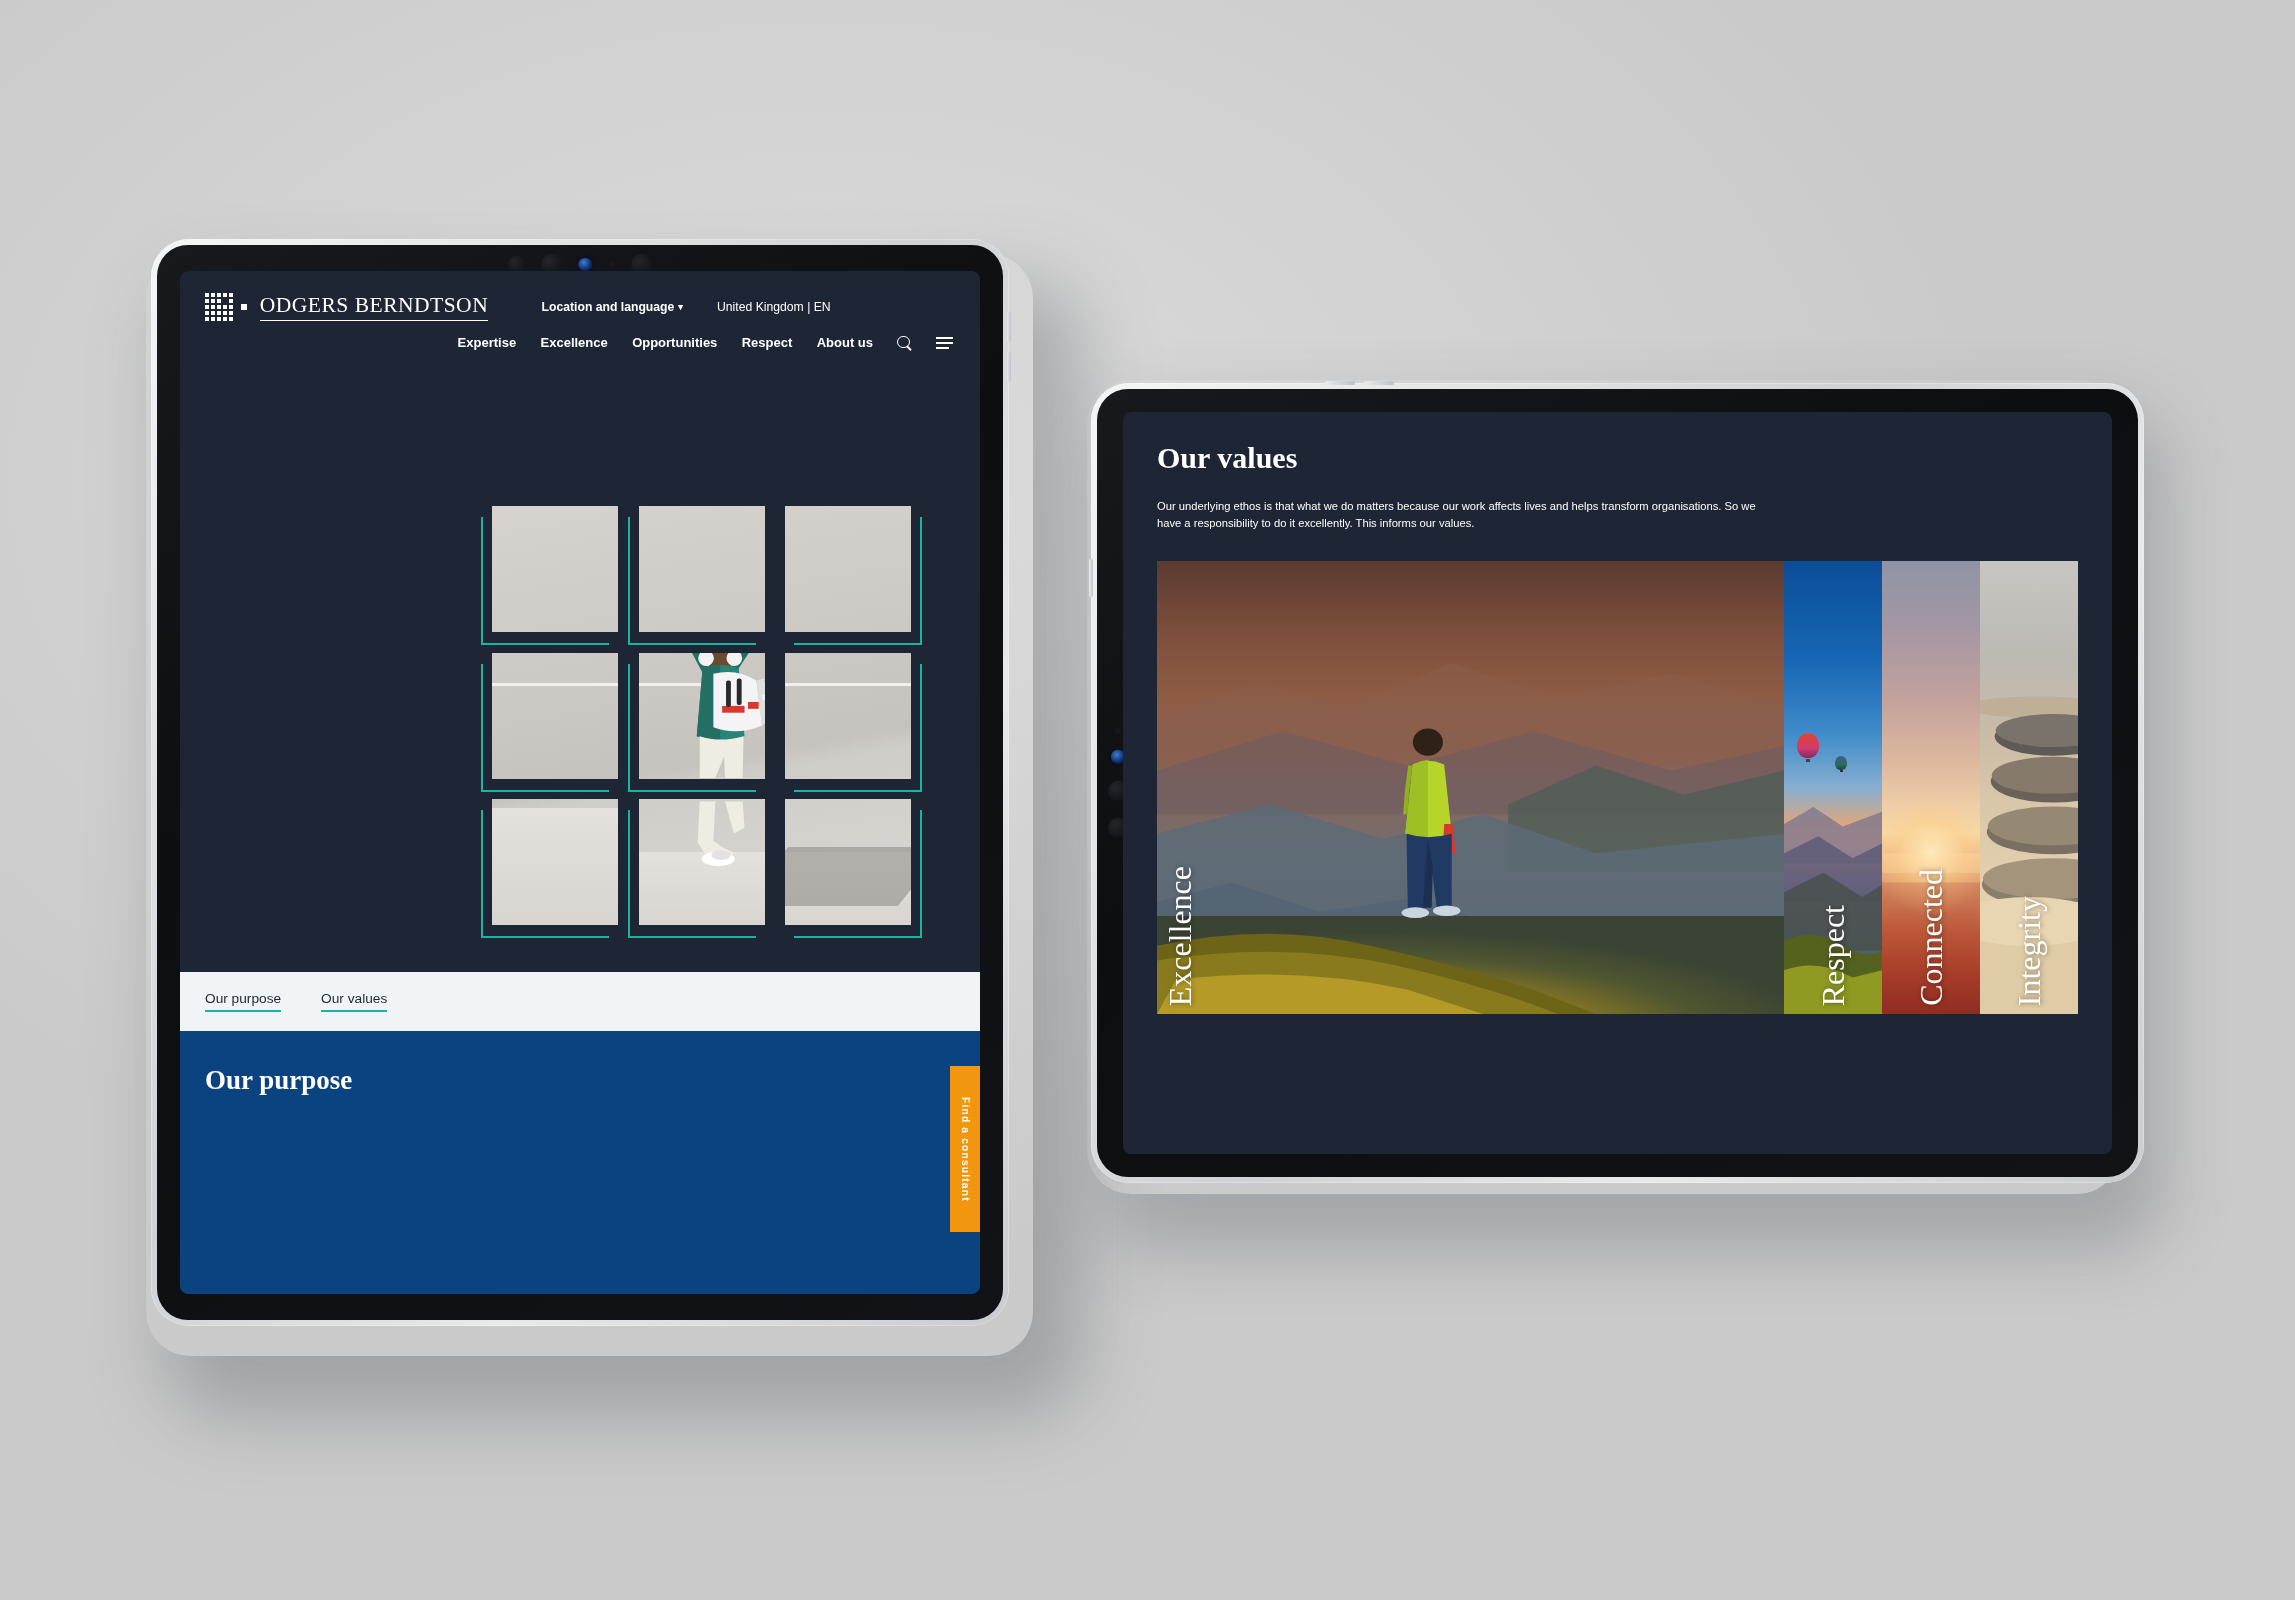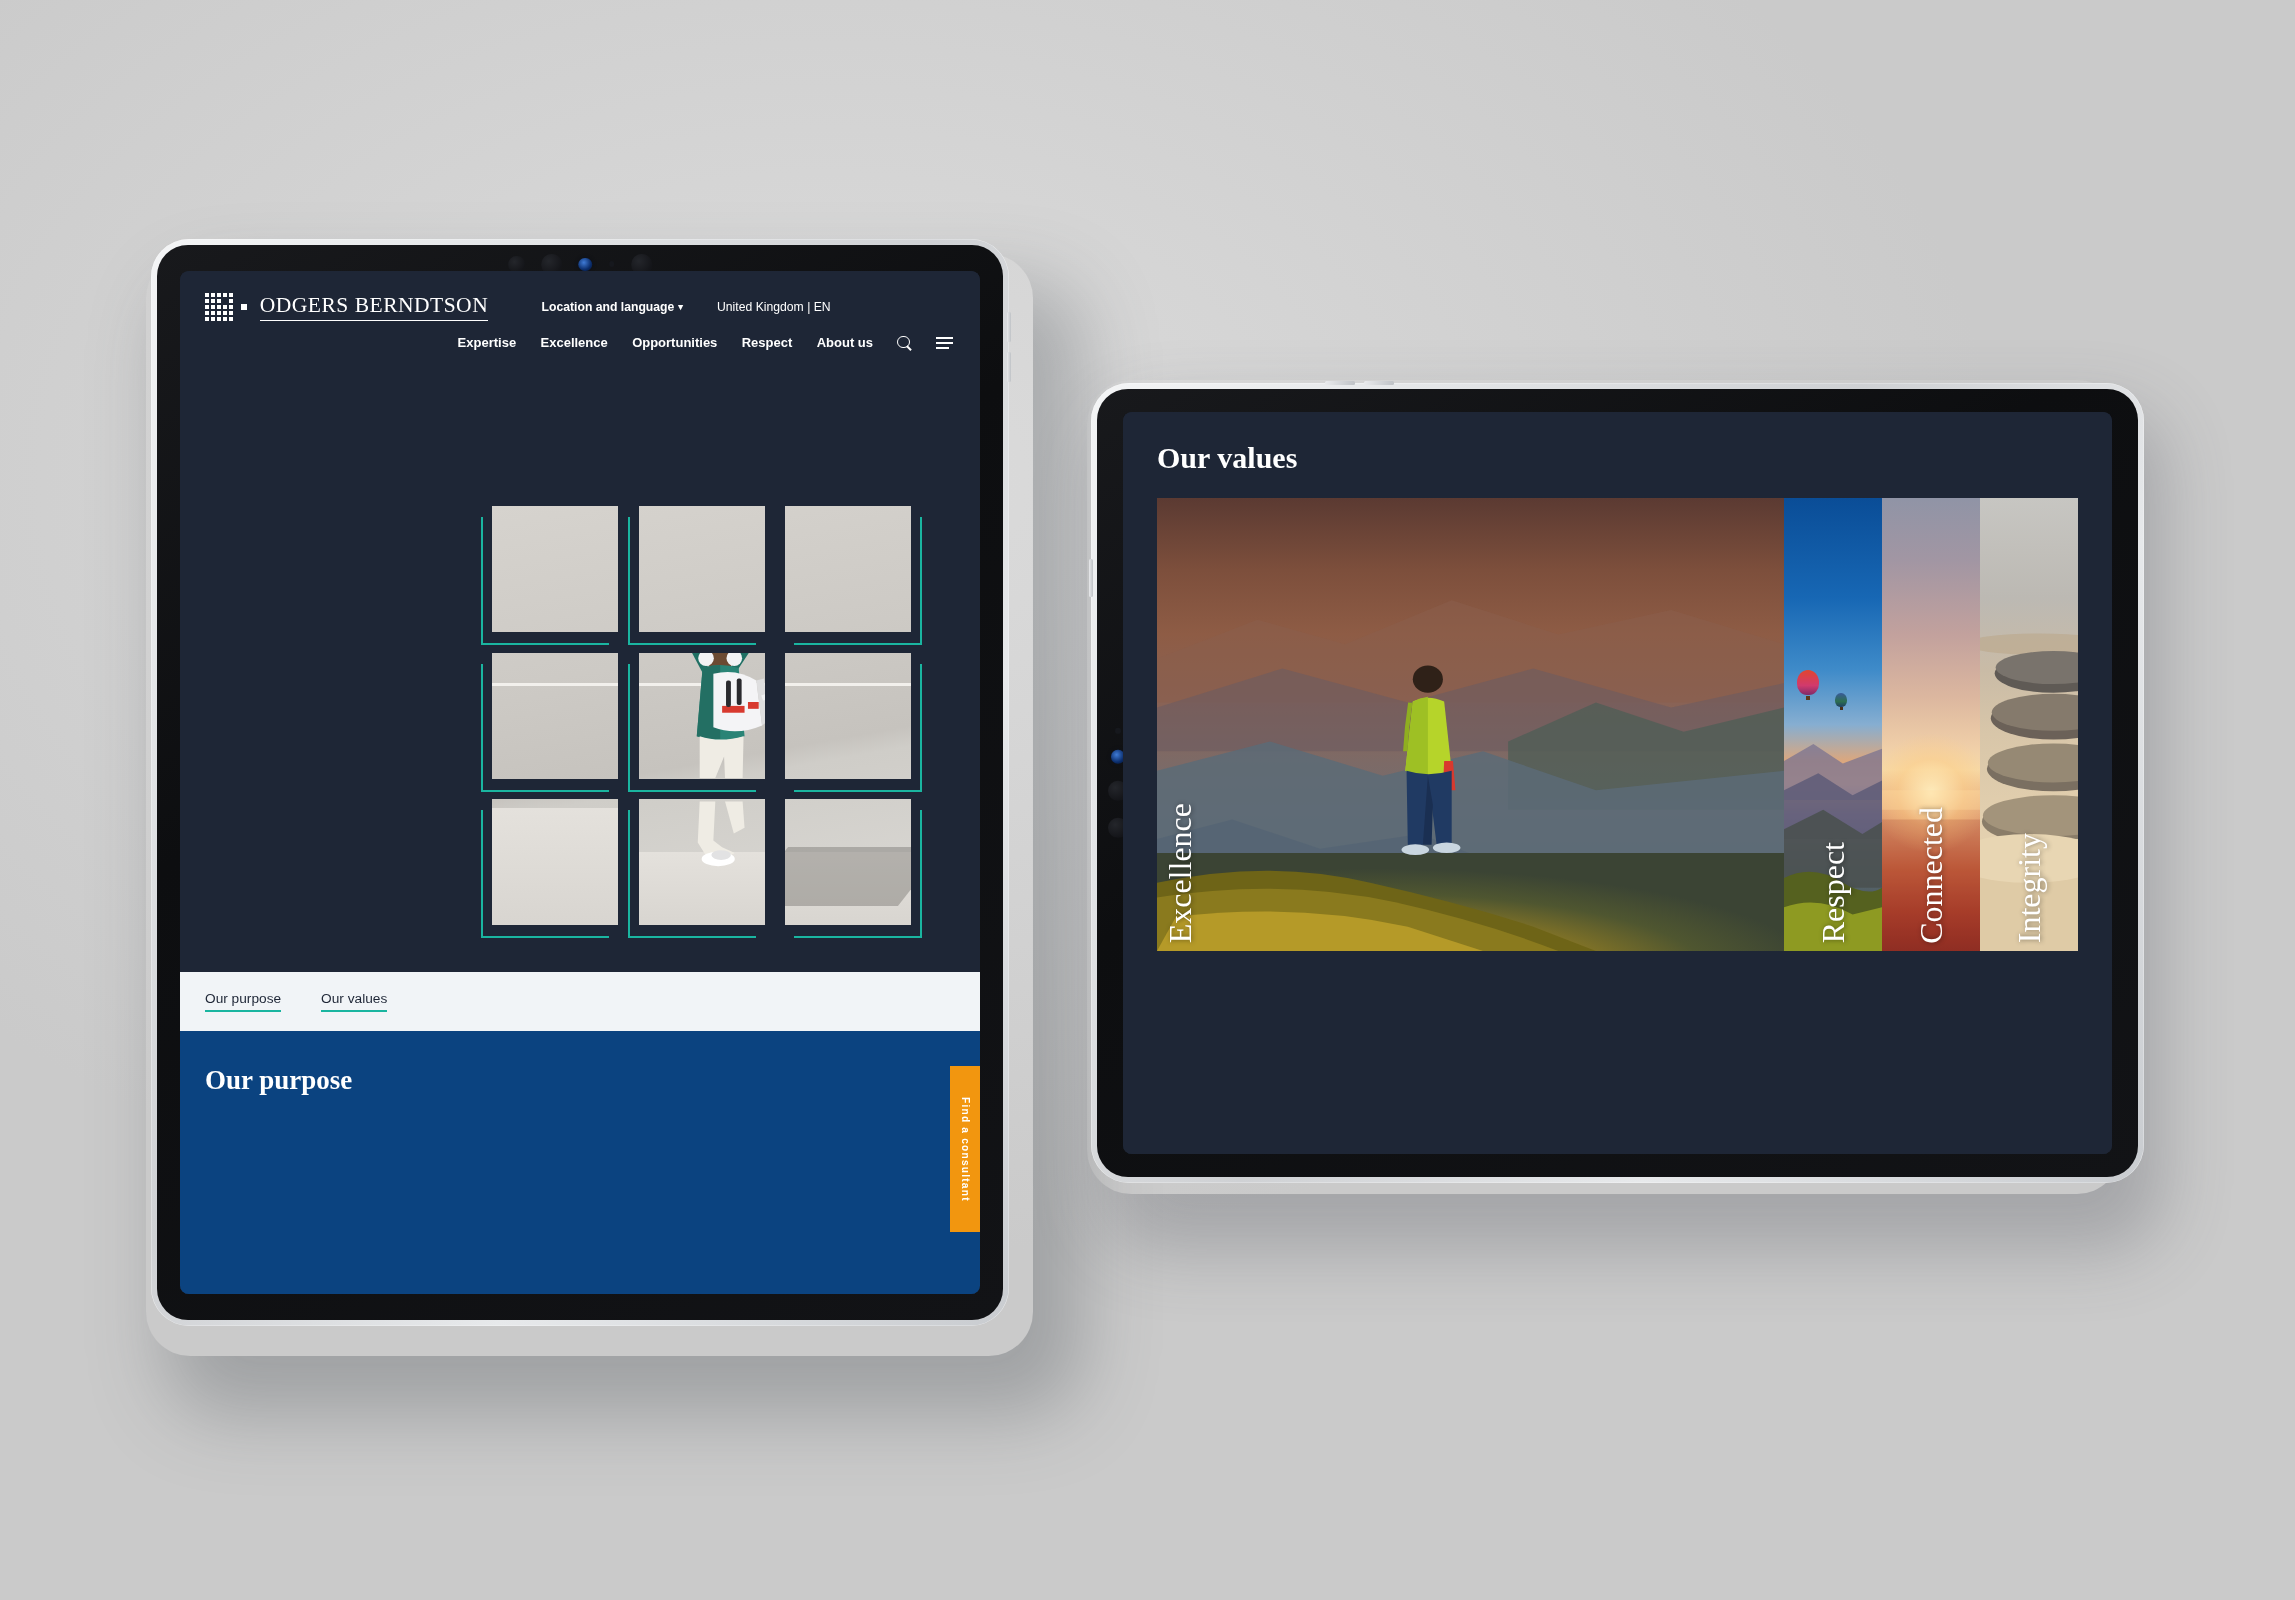--- a/index.html
+++ b/index.html
@@ -382,20 +382,21 @@
       <span class="cam-dot tiny"></span>
       <span class="cam-dot lens"></span>
       <span class="cam-dot big"></span>
       <span class="cam-dot big"></span>
     </div>
   </div>
 
   <div class="screen">
     <div class="rp">
       <h1 class="rv-title">Our values</h1>
+      <p class="rv-sub">Our underlying ethos is that what we do matters because our work affects lives and helps transform organisations. So we have a responsibility to do it excellently. This informs our values.</p>
 
       <div class="values-row">
 
         <div class="value-open">
           <div class="sc-excellence">
             <svg width="100%" height="100%" viewBox="0 0 1000 930" preserveAspectRatio="none" style="position:absolute;inset:0;">
               <path d="M0 330 L160 250 L300 300 L470 210 L640 280 L820 230 L1000 300 L1000 420 L0 420Z" fill="#8a5f4d" opacity=".55"></path>
               <path d="M0 430 L200 350 L400 420 L600 350 L820 430 L1000 380 L1000 520 L0 520Z" fill="#6d5b60" opacity=".6"></path>
               <path d="M560 500 L700 420 L840 480 L1000 430 L1000 640 L560 640Z" fill="#4e5d55" opacity=".75"></path>
               <path d="M0 560 L180 500 L360 570 L520 520 L700 600 L1000 560 L1000 930 L0 930Z" fill="#5c6b77" opacity=".85"></path>

